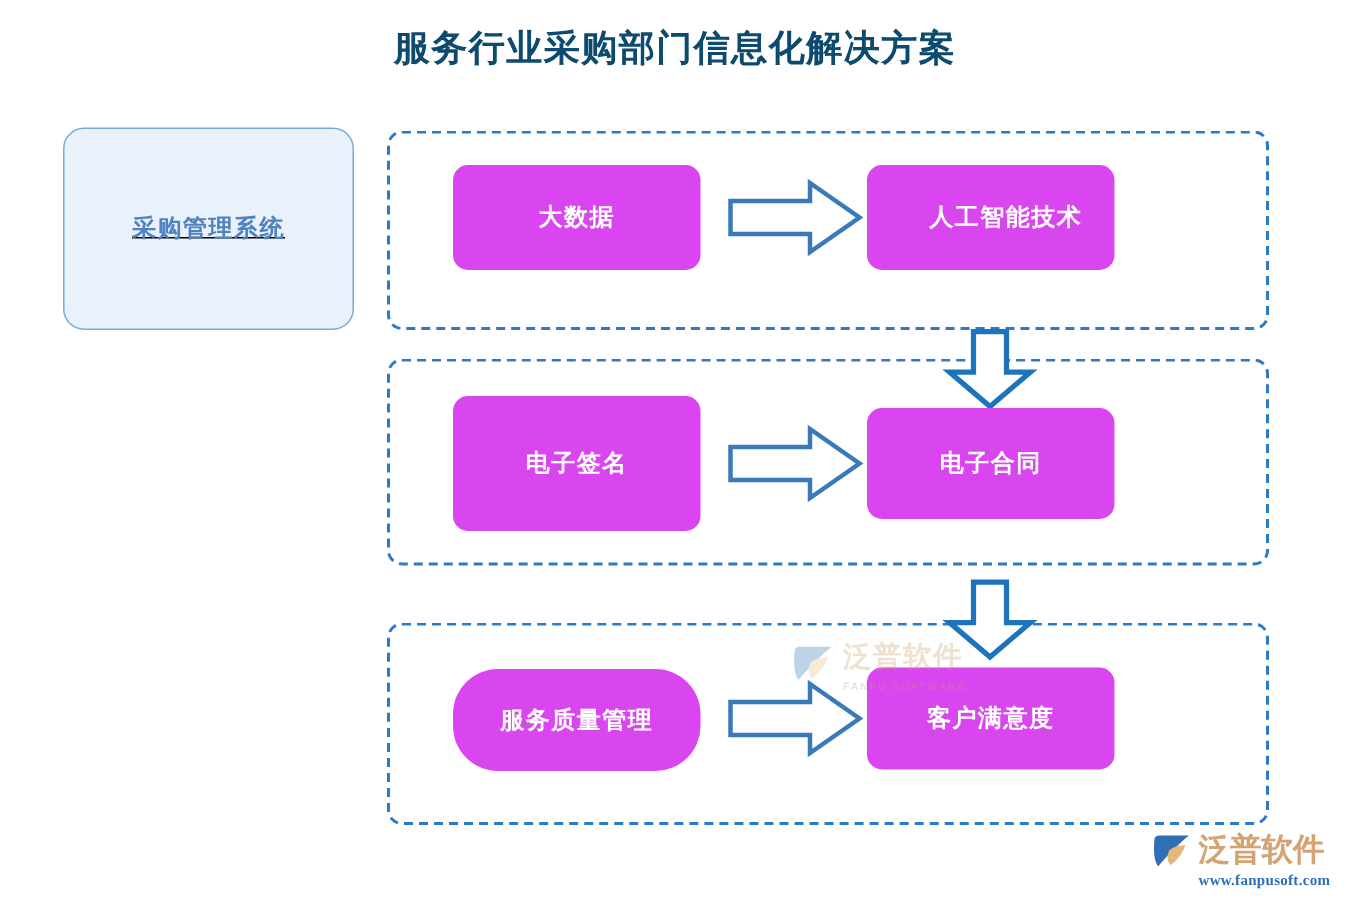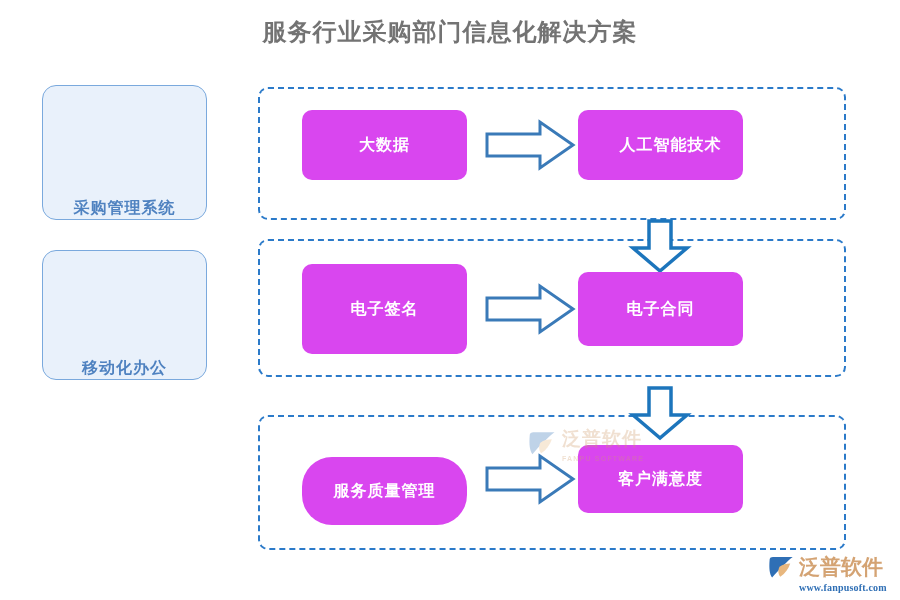--- a/index.html
+++ b/index.html
@@ -17,45 +17,46 @@
 
   
   .page-title {
     position: absolute;
     top: 16px;
     left: 0;
     width: 900px;
     text-align: center;
     font-size: 24px;
     font-weight: bold;
-    color: #737373;
+    color: #0c4a6e;
     letter-spacing: 1px;
     white-space: nowrap;
   }
 
   
   .stage {
     position: absolute;
     top: 0; left: 0;
     width: 900px;
     height: 600px;
   }
 
   
   .cat-card {
     position: absolute;
     left: 42px;
-    width: 165px;
+    width: 194px;
     background: #e9f1fb;
     border: 1px solid #7aa9dd;
     border-radius: 14px;
     display: flex;
-    align-items: flex-end;
+    align-items: center;
     justify-content: center;
     box-sizing: border-box;
+    text-decoration: underline;
   }
   .cat-card .cat-label {
     font-size: 16px;
     font-weight: bold;
     color: #4f82c0;
     letter-spacing: 1px;
     white-space: nowrap;
   }
   #cat-0 { top: 85px;  height: 135px; }
   #cat-1 { top: 250px; height: 130px; }
@@ -92,21 +93,21 @@
     white-space: nowrap;
   }
 
   
   #pbox-0-0 { left: 302px; top: 110px; width: 165px; height: 70px; }
   #pbox-0-1 { left: 578px; top: 110px; width: 165px; height: 70px; padding-left: 20px; }
   
   #pbox-1-0 { left: 302px; top: 264px; width: 165px; height: 90px; }
   #pbox-1-1 { left: 578px; top: 272px; width: 165px; height: 74px; }
   
-  #pbox-2-0 { left: 302px; top: 457px; width: 165px; height: 68px; border-radius: 30px; }
+  #pbox-2-0 { left: 302px; top: 446px; width: 165px; height: 68px; border-radius: 30px; }
   #pbox-2-1 { left: 578px; top: 445px; width: 165px; height: 68px; }
 
   
   .arrow-right {
     position: absolute;
     width: 92px;
     height: 54px;
   }
   #arr-r-0 { left: 484px; top: 118px; }
   #arr-r-1 { left: 484px; top: 282px; }
@@ -197,23 +198,20 @@
 </style>
 </head>
 <body>
 
 <div class="stage">
 
   <div class="page-title">服务行业采购部门信息化解决方案</div>
 
   <div class="cat-card" id="cat-0">
     <span class="cat-label">采购管理系统</span>
-  </div>
-  <div class="cat-card" id="cat-1">
-    <span class="cat-label">移动化办公</span>
   </div>
 
   <div class="group-box" id="grp-0"></div>
   <div class="group-box" id="grp-1"></div>
   <div class="group-box" id="grp-2"></div>
 
   <div class="pbox" id="pbox-0-0">
     <span class="pbox-label">大数据</span>
   </div>
   <div class="arrow-right" id="arr-r-0">

